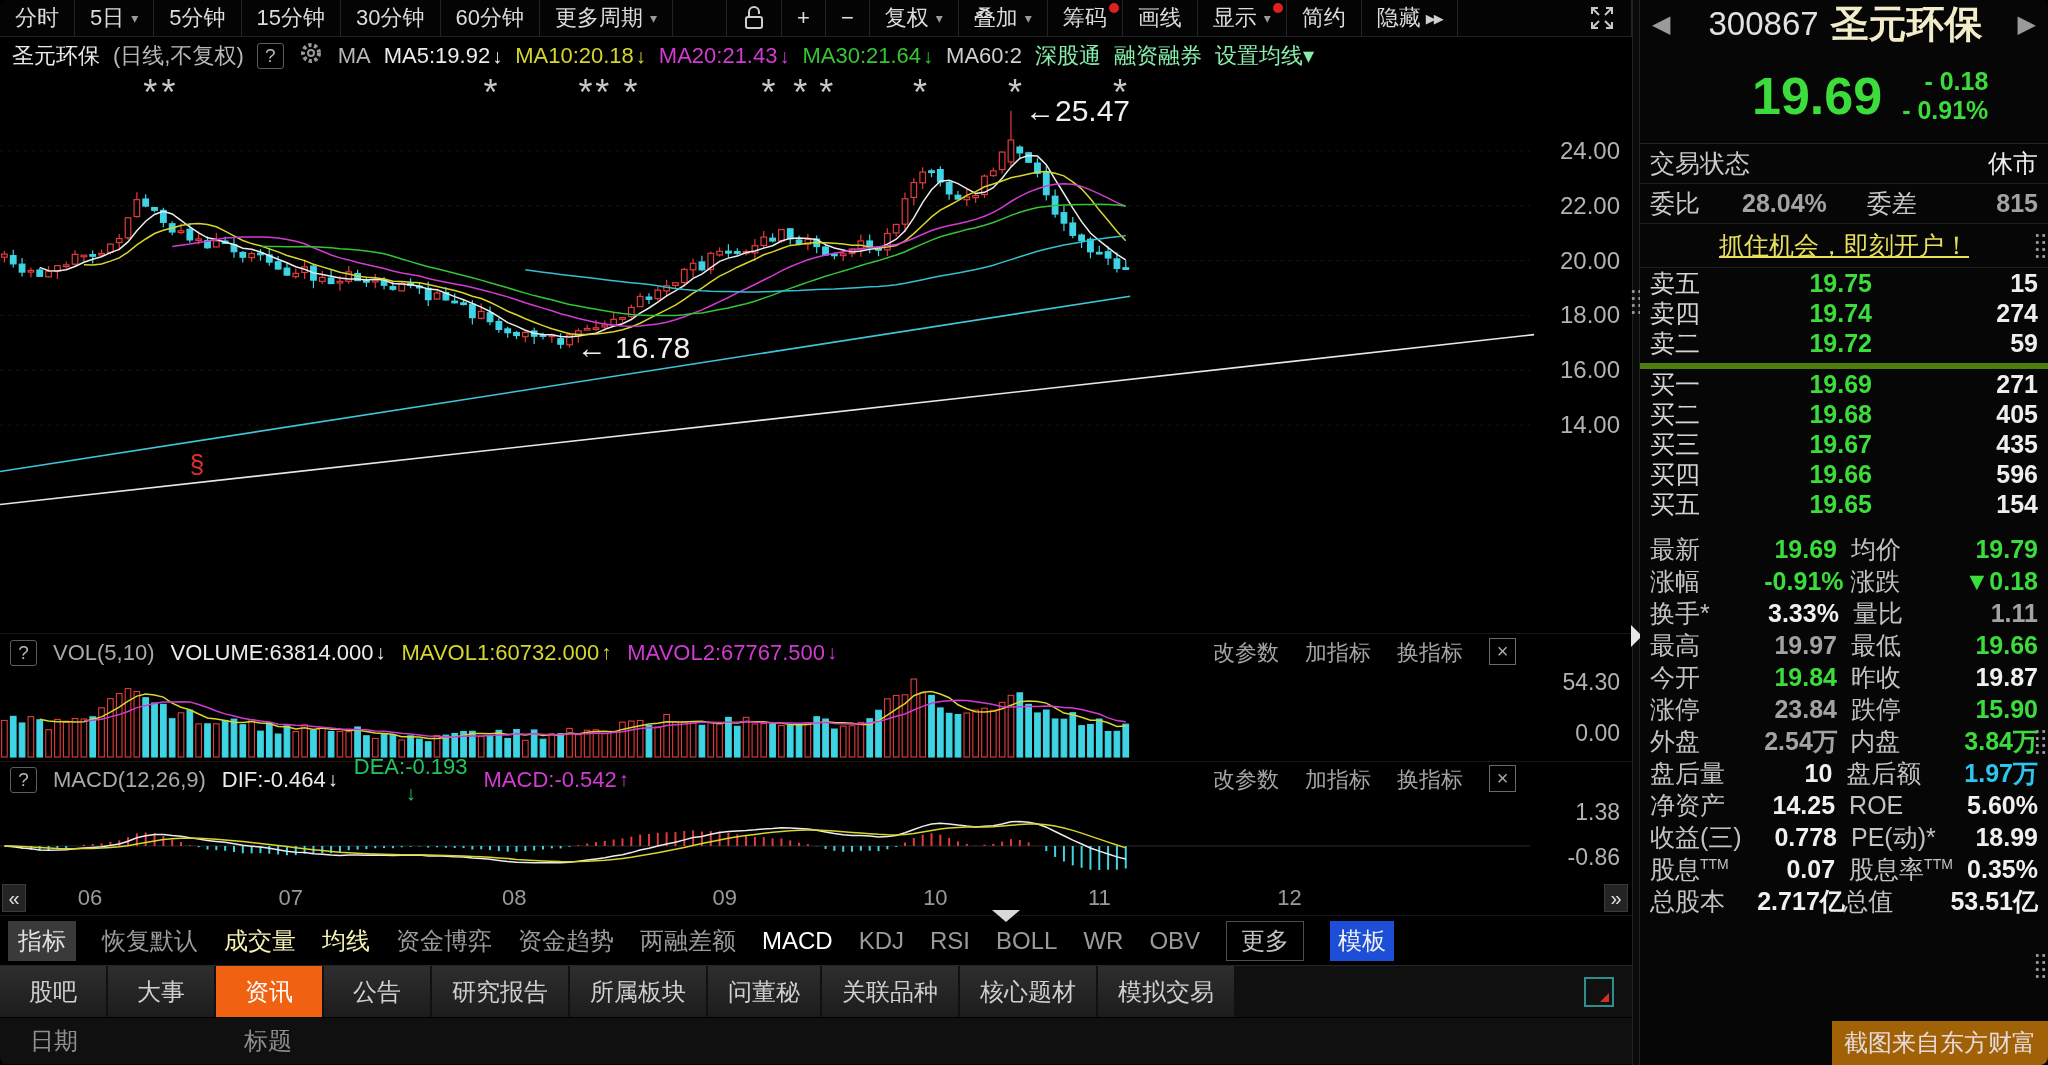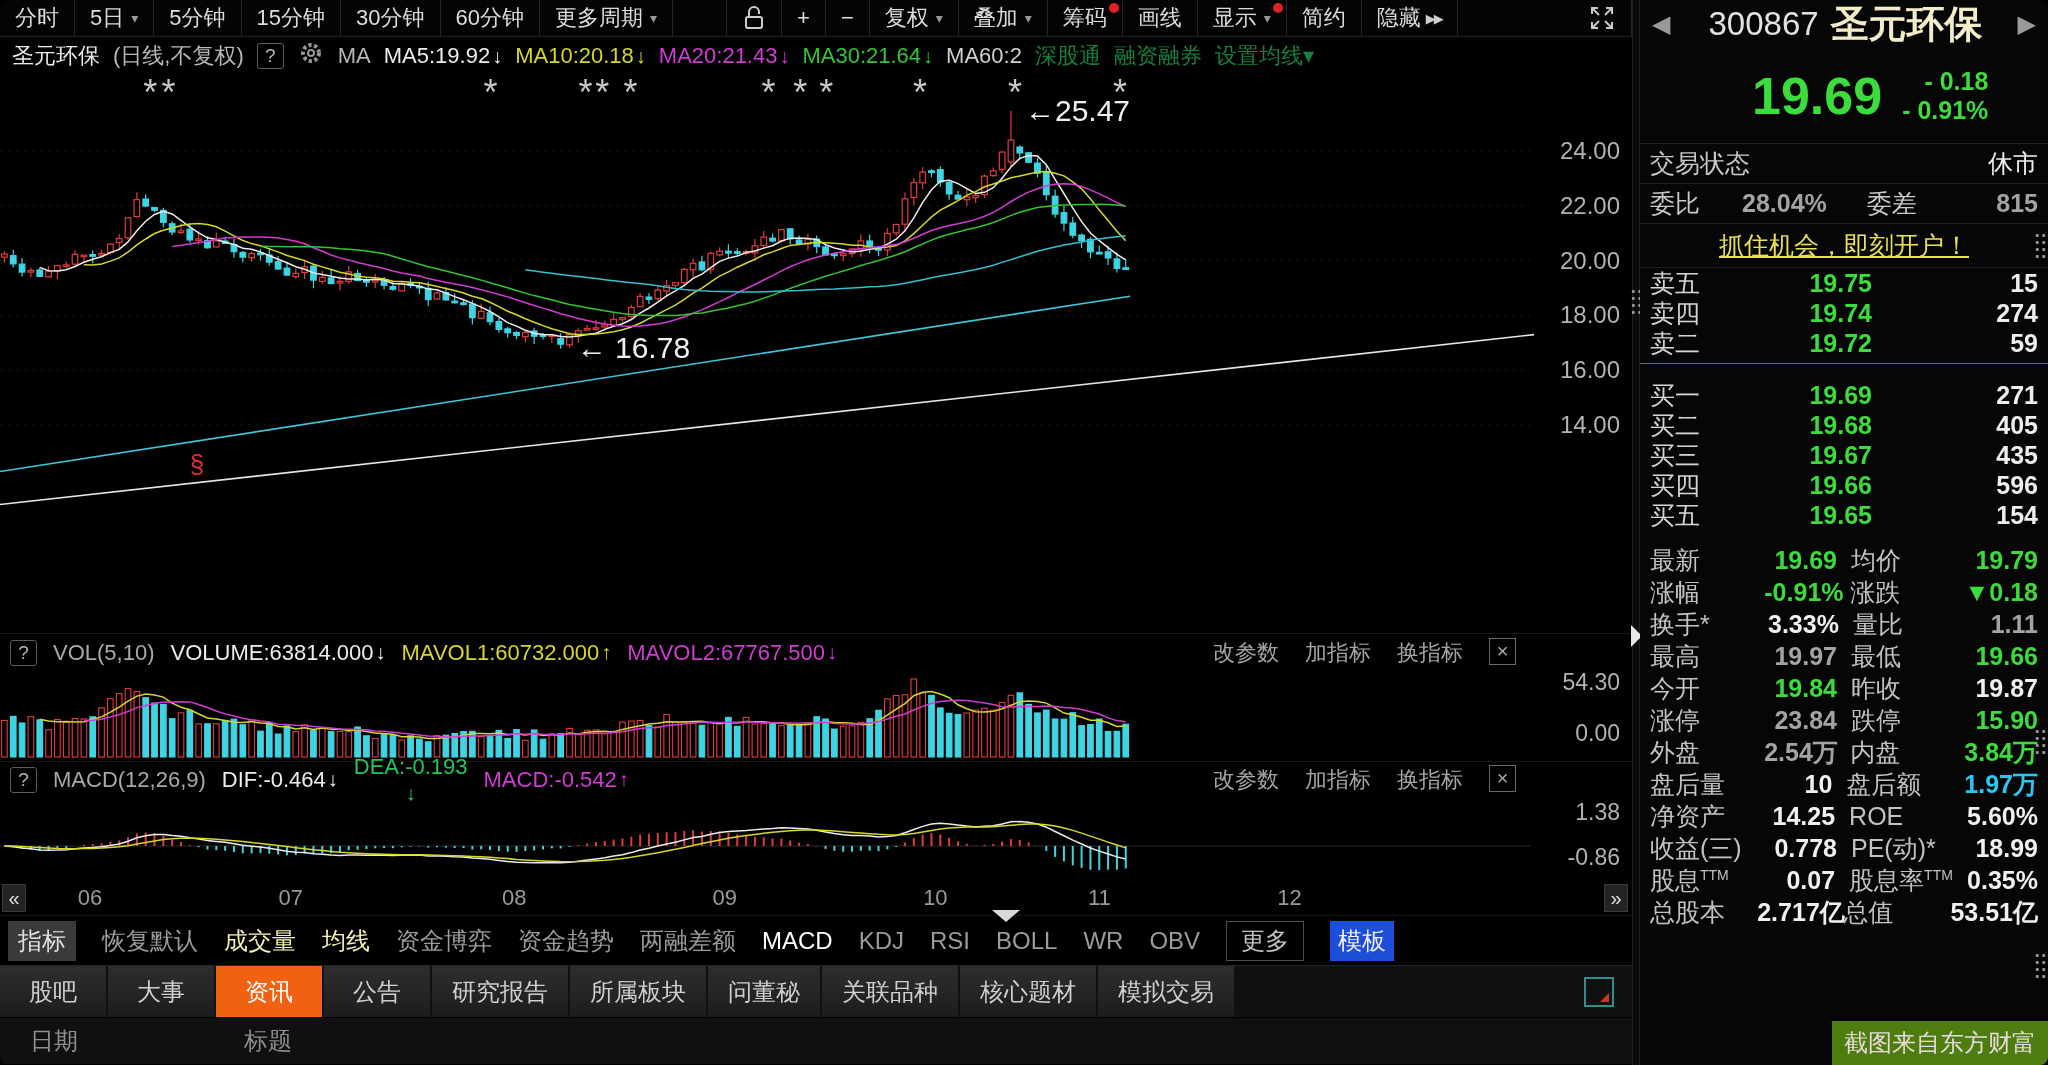--- a/index.html
+++ b/index.html
@@ -11,21 +11,21 @@
   .tbtn{position:relative;display:flex;align-items:center;padding:0 15px;border-right:1px solid #232323;color:#dcdcdc;font-size:22px;white-space:nowrap;cursor:default;}
   .tbtn .caret{font-size:14px;color:#9a9a9a;margin-left:7px;}
   .tbtn .suffix{font-size:13px;color:#cfcfcf;margin-left:5px;letter-spacing:-2px;}
   .tbtn .dot{position:absolute;top:3px;right:3px;width:10px;height:10px;border-radius:50%;background:#e02020;}
   .tb-spacer{width:54px;border-right:1px solid #232323;}
   .ma-header{height:38px;display:flex;align-items:center;gap:13px;padding-left:12px;font-size:22px;color:#b8b8b8;white-space:nowrap;overflow:hidden;}
   .ma-header .stock{color:#e9e9e9;}
   .helpbox{display:inline-flex;align-items:center;justify-content:center;width:27px;height:26px;border:1px solid #5d5d5d;border-radius:3px;color:#b8b8b8;font-size:19px;flex:none;}
   .ind-item{display:inline-flex;align-items:center;gap:2px;white-space:nowrap;}
   .ind-item .arr{font-size:20px;}
-  .hlink{color:#15803d;}
+  .hlink{color:#86efac;}
   .main-chart{position:relative;height:558px;}
   .ytick{position:absolute;right:12px;color:#b2b2b2;font-size:24px;}
   .vtick{position:absolute;right:12px;color:#b2b2b2;font-size:23px;}
   .pane-header{height:38px;display:flex;align-items:center;gap:16px;padding-left:10px;font-size:22px;color:#a9a9a9;border-top:1px solid #161616;}
   .pane-header.macd{height:36px;}
   .ph-actions{margin-left:auto;margin-right:116px;display:flex;align-items:flex-start;gap:26px;color:#a4a4a4;}
   .closebox{display:inline-flex;align-items:center;justify-content:center;width:27px;height:27px;border:1px solid #6a6a6a;color:#aaa;font-size:20px;}
   .vol-wrap{position:relative;height:90px;}
   .macd-wrap{position:relative;height:86px;}
   .xaxis{position:relative;height:32px;font-size:22px;color:#9a9a9a;}
@@ -59,30 +59,30 @@
   .rp-price .big{font-size:52px;font-weight:700;color:#3bdc3b;}
   .rp-price .chg{display:flex;flex-direction:column;align-items:flex-end;color:#3bdc3b;font-size:25px;font-weight:700;line-height:1.15;}
   .rp-row{height:40px;display:flex;align-items:center;padding:0 10px;border-bottom:1px solid #1e1e1e;}
   .rp-row .lab{color:#c8c8c8;}
   .rp-ad{height:44px;display:flex;align-items:center;justify-content:center;border-bottom:1px solid #1e1e1e;}
   .rp-ad span{color:#e8e05a;font-size:25px;text-decoration:underline;}
   .ob-row{height:30px;display:flex;align-items:center;padding:0 10px;}
   .ob-row .obl{width:72px;color:#d5d5d5;}
   .ob-row .obp{flex:1;text-align:right;font-weight:700;padding-right:46px;}
   .ob-row .obv{width:120px;text-align:right;font-weight:700;color:#eee;}
-  #bids{border-top:1px solid #4d7c0f;margin-top:5px;padding-top:16px;}
+  #bids{border-top:6px solid #4d7c0f;margin-top:5px;padding-top:0;}
   .rp-stats{margin-top:14px;}
   .st-row{height:32px;display:flex;align-items:center;padding:0 10px;}
   .st-row .sl{width:118px;color:#c2c2c2;white-space:nowrap;}
   .st-row .sv{width:86px;flex:1;text-align:right;font-weight:700;padding-right:14px;white-space:nowrap;}
   .st-row .sl2{width:118px;color:#c2c2c2;white-space:nowrap;}
   .st-row .sv2{flex:1;text-align:right;font-weight:700;white-space:nowrap;}
   sup{font-size:14px;}
   .c-g{color:#3bdc3b;}.c-r{color:#a3a3a3;}.c-w{color:#f0f0f0;}.c-c{color:#2bc7f0;}
-  .watermark{position:absolute;right:0;bottom:0;background:#4d7c0f;color:#e6dada;font-size:24px;padding:6px 12px;}
+  .watermark{position:absolute;right:0;bottom:0;background:#a16207;color:#e6dada;font-size:24px;padding:6px 12px;}
   
   .icon-svg{display:block;}
   .quote-icon{margin-left:auto;margin-right:18px;align-self:center;width:30px;height:30px;border:2px solid #2f8f8f;position:relative;}
   .quote-icon::after{content:"";position:absolute;right:3px;bottom:3px;border-left:9px solid transparent;border-bottom:9px solid #d03020;}
   .tri-down{position:absolute;left:992px;top:-6px;width:0;height:0;border-left:14px solid transparent;border-right:14px solid transparent;border-top:12px solid #d9d9d9;}
 </style>
 </head>
 <body>
 
 <div class="app">

